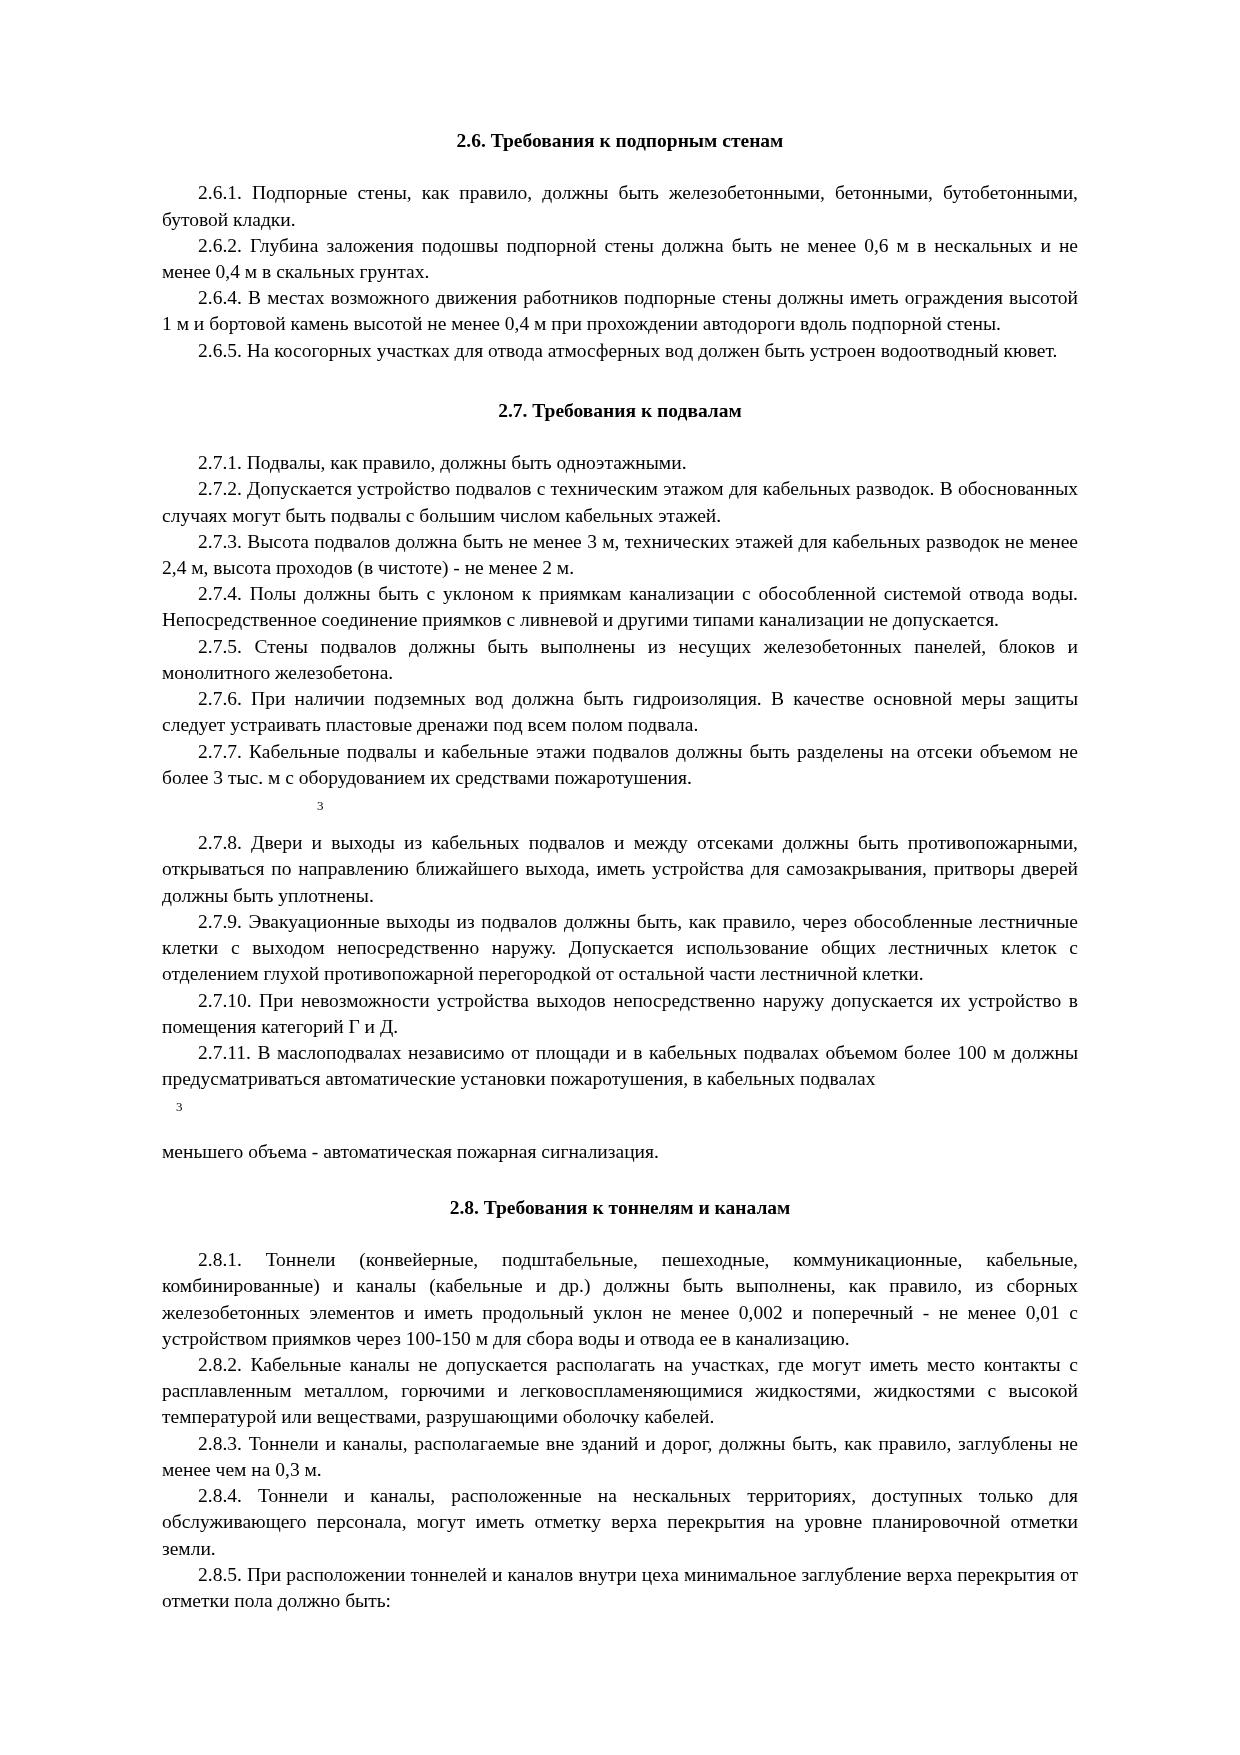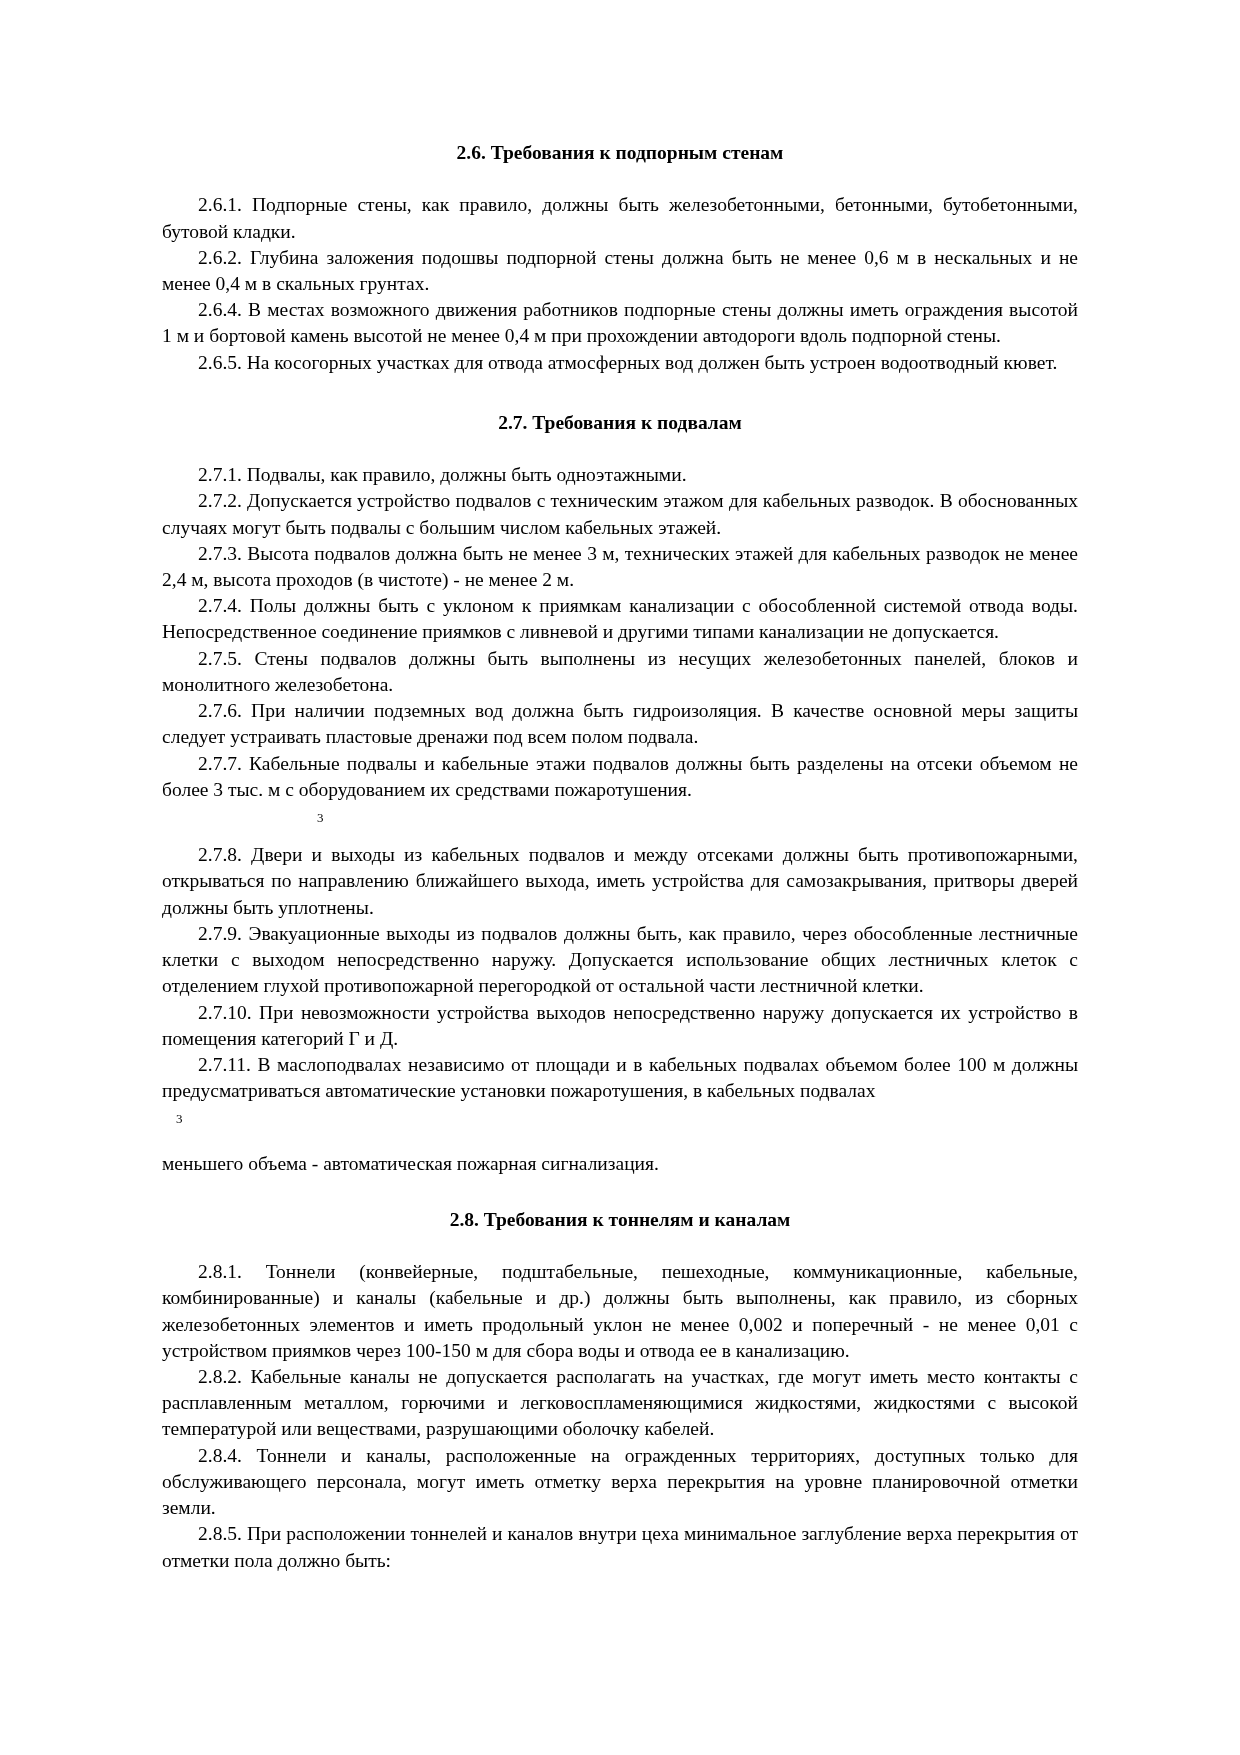--- a/index.html
+++ b/index.html
@@ -16,21 +16,21 @@
     min-height: 1755px;
     box-sizing: border-box;
     padding: 128px 162px 40px 162px;
     background: #ffffff;
     position: relative;
   }
   h2.section-heading {
     font-size: 19.5px;
     font-weight: bold;
     text-align: center;
-    margin: 12px;
+    margin: 0;
     padding: 0;
     line-height: 1.35;
   }
   .heading-block {
     margin: 0 0 26px 0;
   }
   .heading-block.spaced-top {
     margin-top: 34px;
   }
   .heading-block.spaced-top2 {
@@ -102,16 +102,17 @@
   <div class="gap-md"></div>
 
   <p class="para noindent">меньшего объема - автоматическая пожарная сигнализация.</p>
 
   <div class="heading-block spaced-top2">
     <h2 class="section-heading">2.8. Требования к тоннелям и каналам</h2>
   </div>
 
   <p class="para">2.8.1. Тоннели (конвейерные, подштабельные, пешеходные, коммуникационные, кабельные, комбинированные) и каналы (кабельные и др.) должны быть выполнены, как правило, из сборных железобетонных элементов и иметь продольный уклон не менее 0,002 и поперечный - не менее 0,01 с устройством приямков через 100-150 м для сбора воды и отвода ее в канализацию.</p>
   <p class="para">2.8.2. Кабельные каналы не допускается располагать на участках, где могут иметь место контакты с расплавленным металлом, горючими и легковоспламеняющимися жидкостями, жидкостями с высокой температурой или веществами, разрушающими оболочку кабелей.</p>
-  <p class="para">2.8.4. Тоннели и каналы, расположенные на огражденных территориях, доступных только для обслуживающего персонала, могут иметь отметку верха перекрытия на уровне планировочной отметки земли.</p>
+  <p class="para">2.8.3. Тоннели и каналы, располагаемые вне зданий и дорог, должны быть, как правило, заглублены не менее чем на 0,3 м.</p>
+  <p class="para">2.8.4. Тоннели и каналы, расположенные на нескальных территориях, доступных только для обслуживающего персонала, могут иметь отметку верха перекрытия на уровне планировочной отметки земли.</p>
   <p class="para">2.8.5. При расположении тоннелей и каналов внутри цеха минимальное заглубление верха перекрытия от отметки пола должно быть:</p>
 
 </div>
 
 </body></html>

